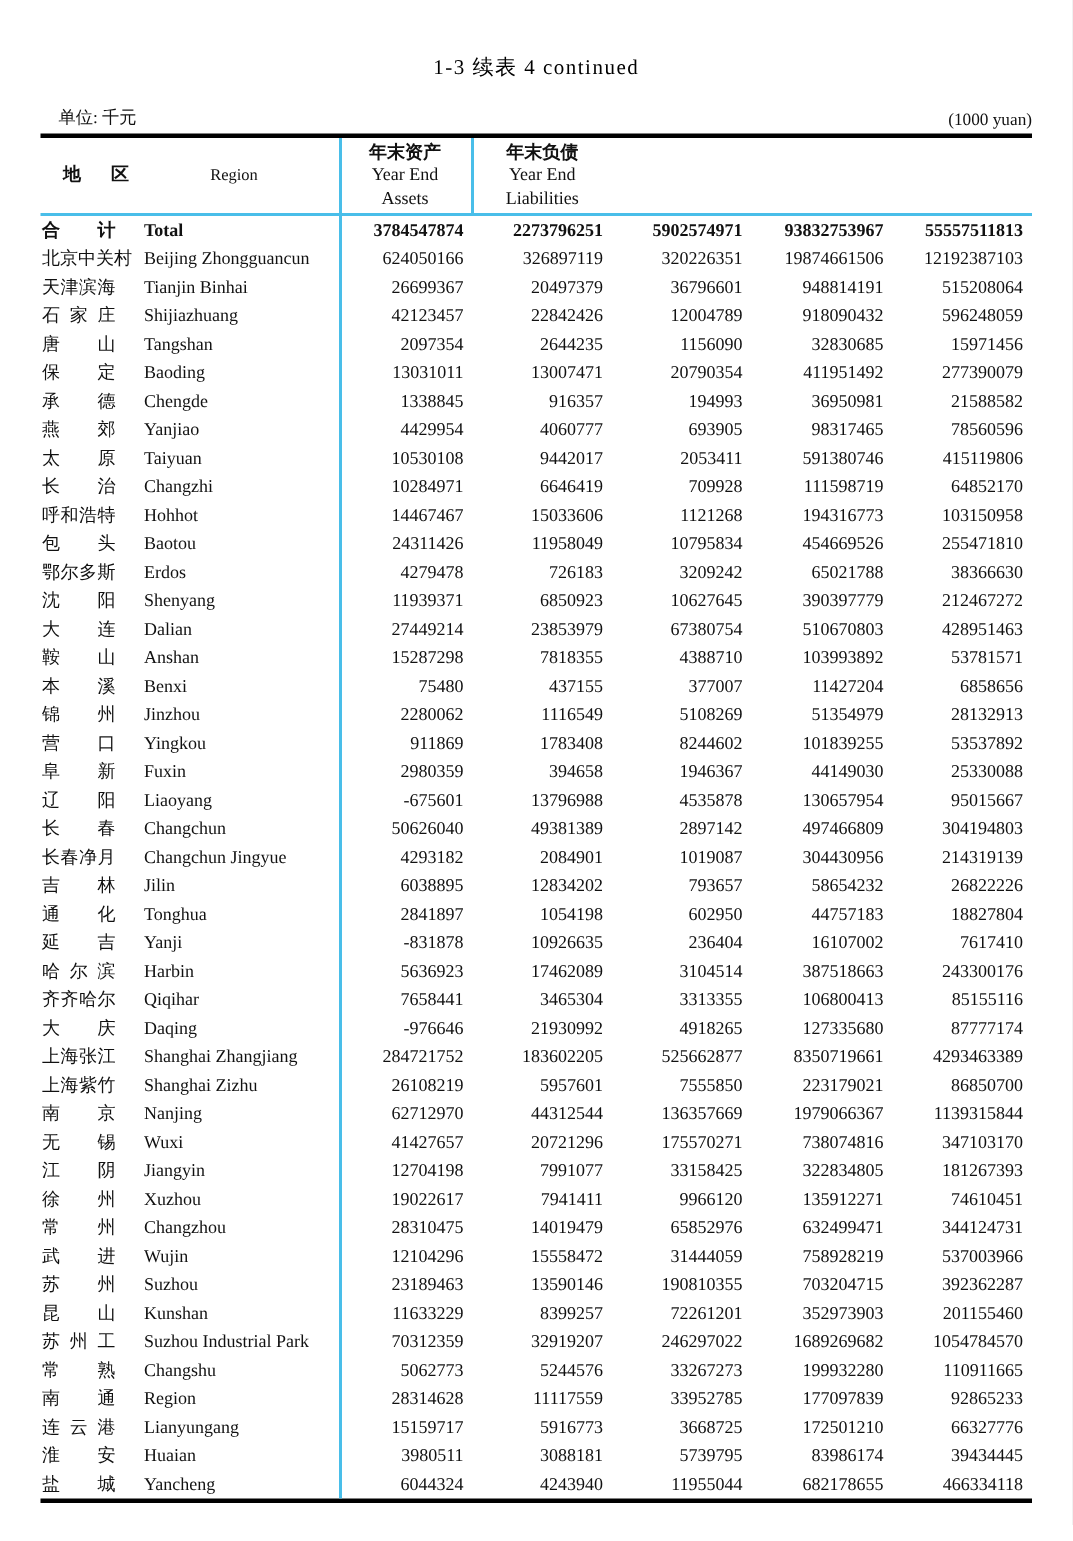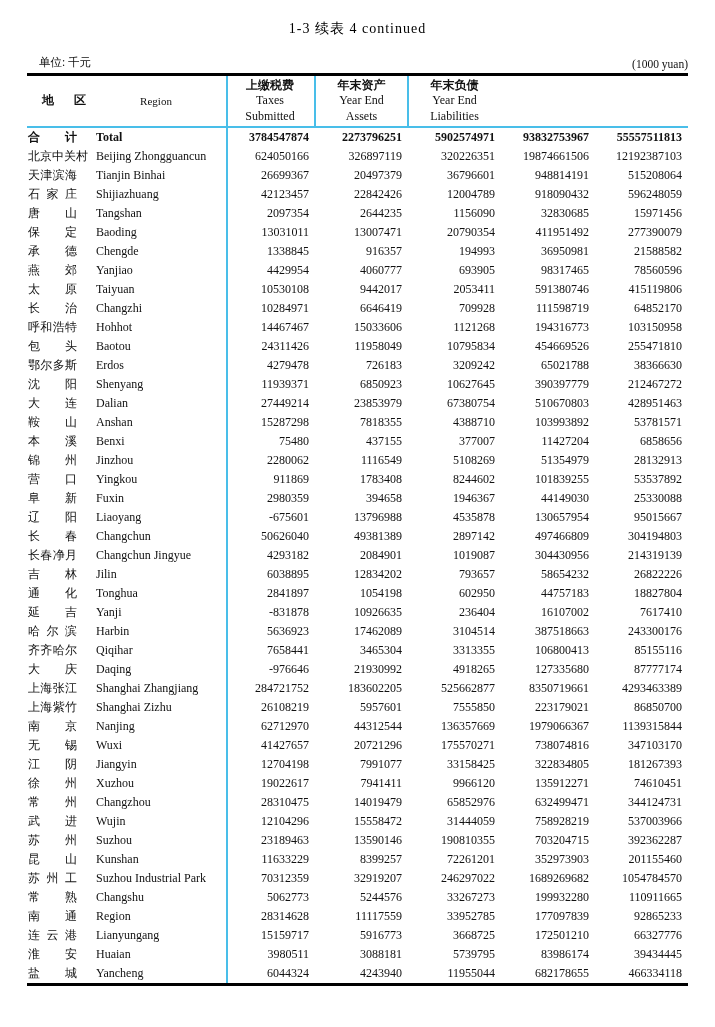--- a/index.html
+++ b/index.html
@@ -3,21 +3,21 @@
 <meta charset="utf-8">
 <style>
   html,body { margin:0; padding:0; background:#e8e8e8; }
   .page {
     position:relative; width:715px; height:1027px; margin:0 auto;
     background:#ffffff; overflow:hidden;
     font-family:"Liberation Serif","DejaVu Serif",serif; color:#111;
   }
   .inner { position:relative; margin:0 27px; width:661px; }
   .title {
-    padding-top:20px; text-align:center; font-size:14px;
+    padding-top:36px; text-align:center; font-size:14px;
     letter-spacing:1px; color:#000;
   }
   .unit-row {
     margin-top:17px; display:flex; justify-content:space-between;
     align-items:flex-end; font-size:11.5px;margin-left:12px;
   }
   .tablewrap { position:relative; margin-top:3px; }
   .rule-top { border-top:3px solid #000; }
   .rule-bottom { border-top:3px solid #000; }
   .rule-cyan { border-top:2px solid #49bee9; }
@@ -75,25 +75,20 @@
       <div class="thead" id="thead">
         <div class="th region-head">
           <span class="zh-box" id="region-zh">
               <i>地</i>
               <i>区</i>
             </span>
           <span class="en-box">Region</span>
         </div>
 
           <div class="th">
-            <span class="zh">上缴税费</span>
-            <span>Taxes</span>
-            <span>Submitted</span>
-          </div>
-          <div class="th">
             <span class="zh">年末资产</span>
             <span>Year End</span>
             <span>Assets</span>
           </div>
           <div class="th">
             <span class="zh">年末负债</span>
             <span>Year End</span>
             <span>Liabilities</span>
           </div>
         </div>

